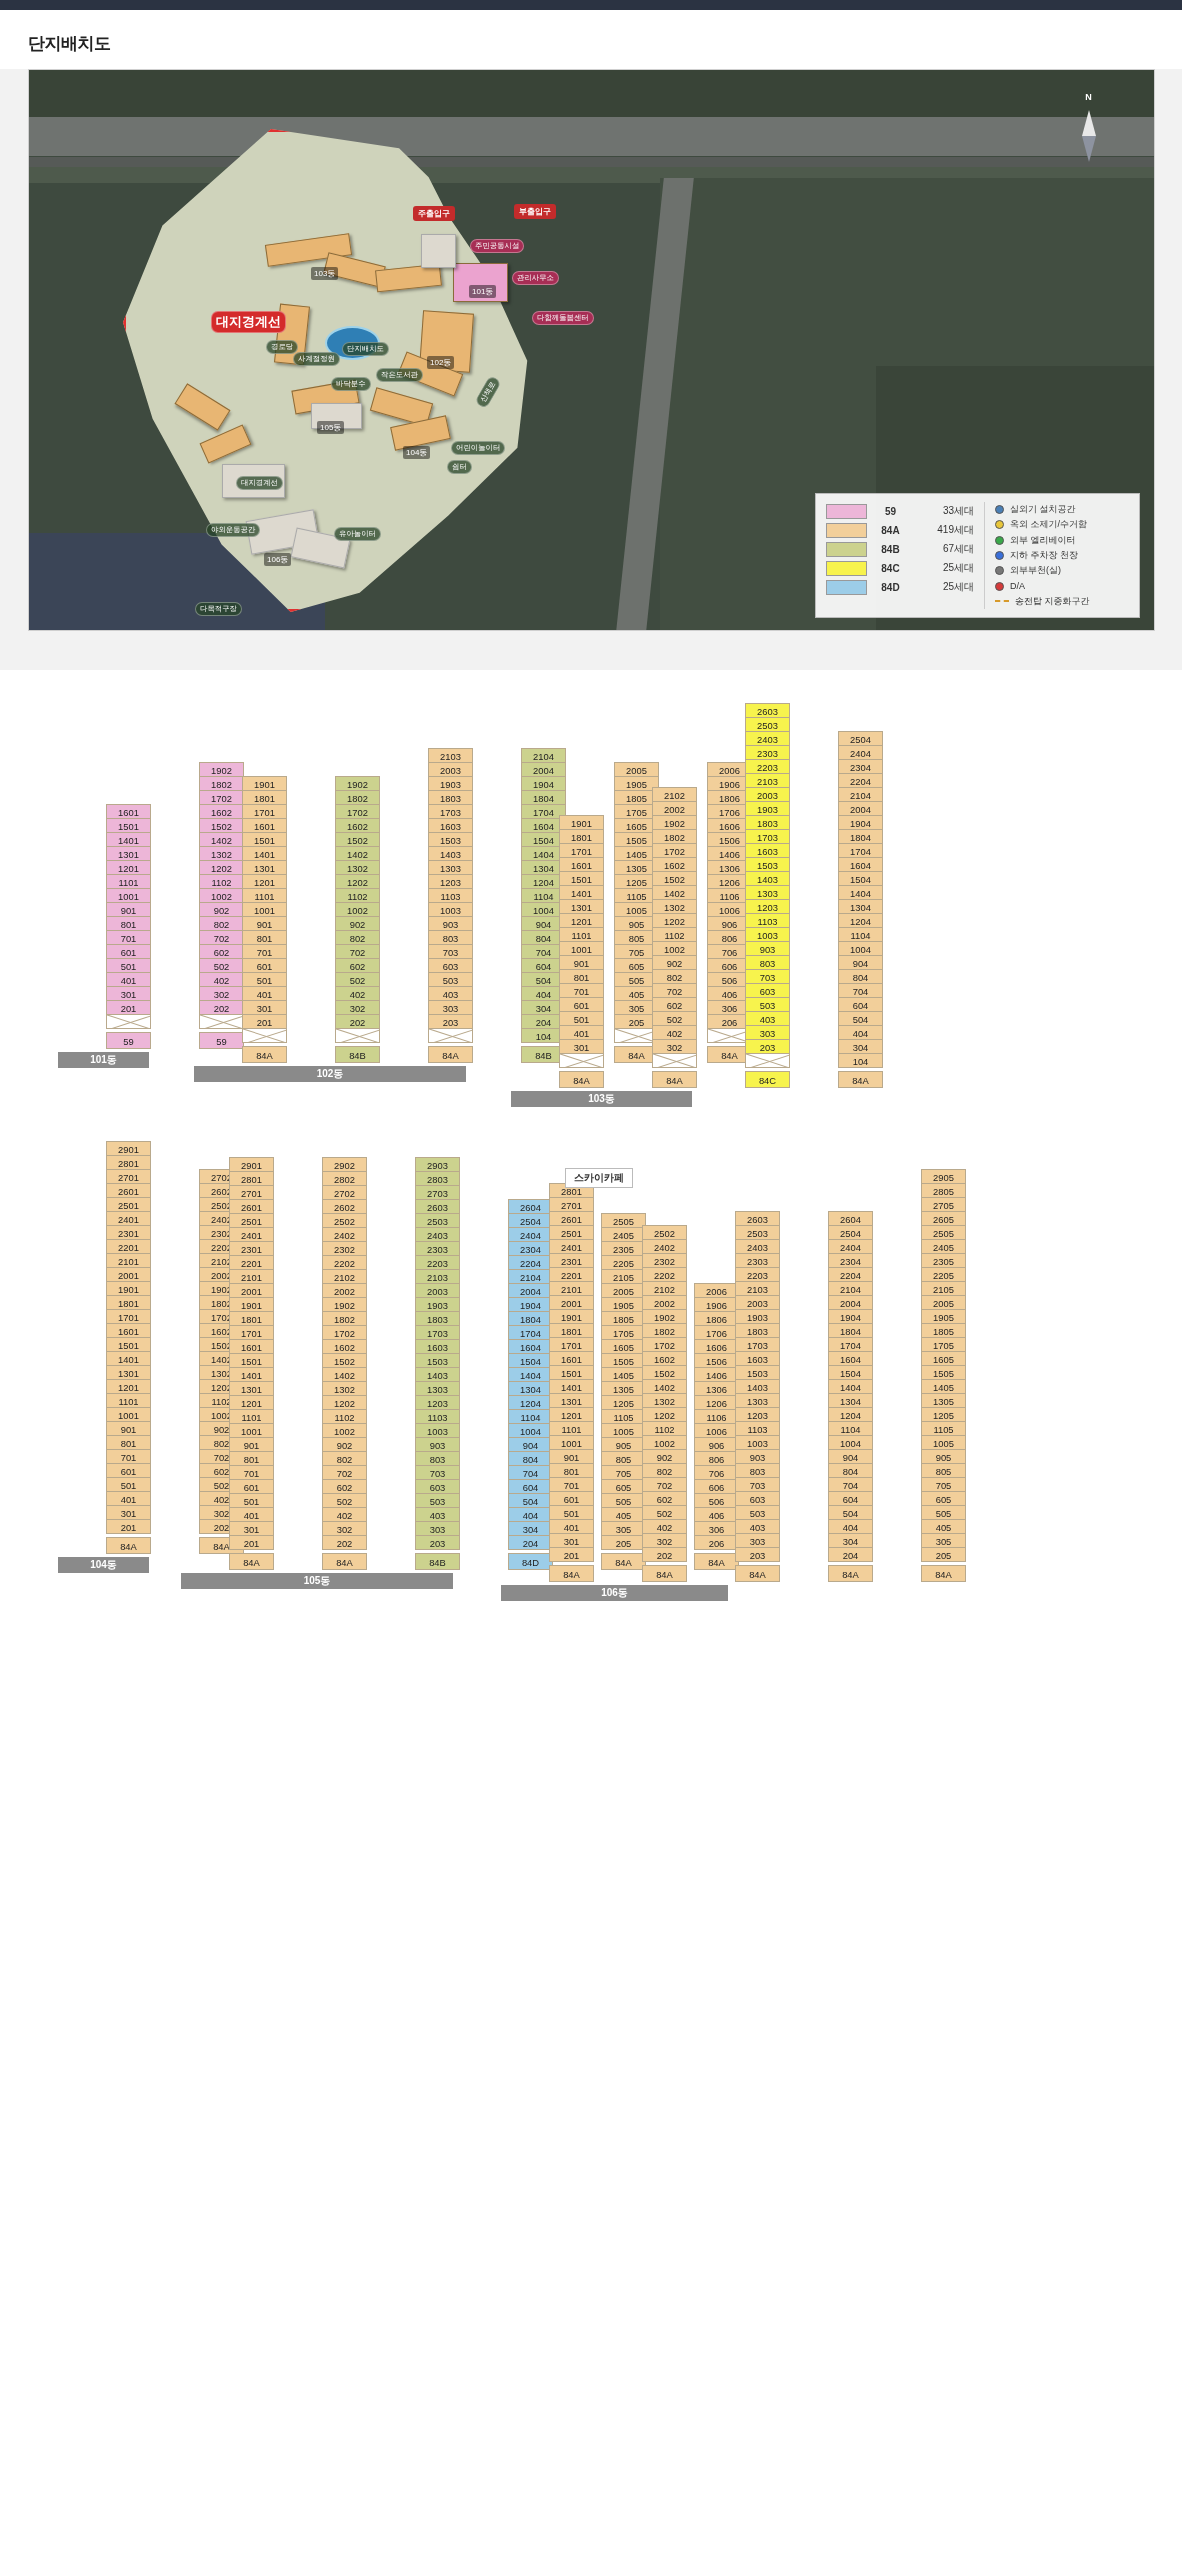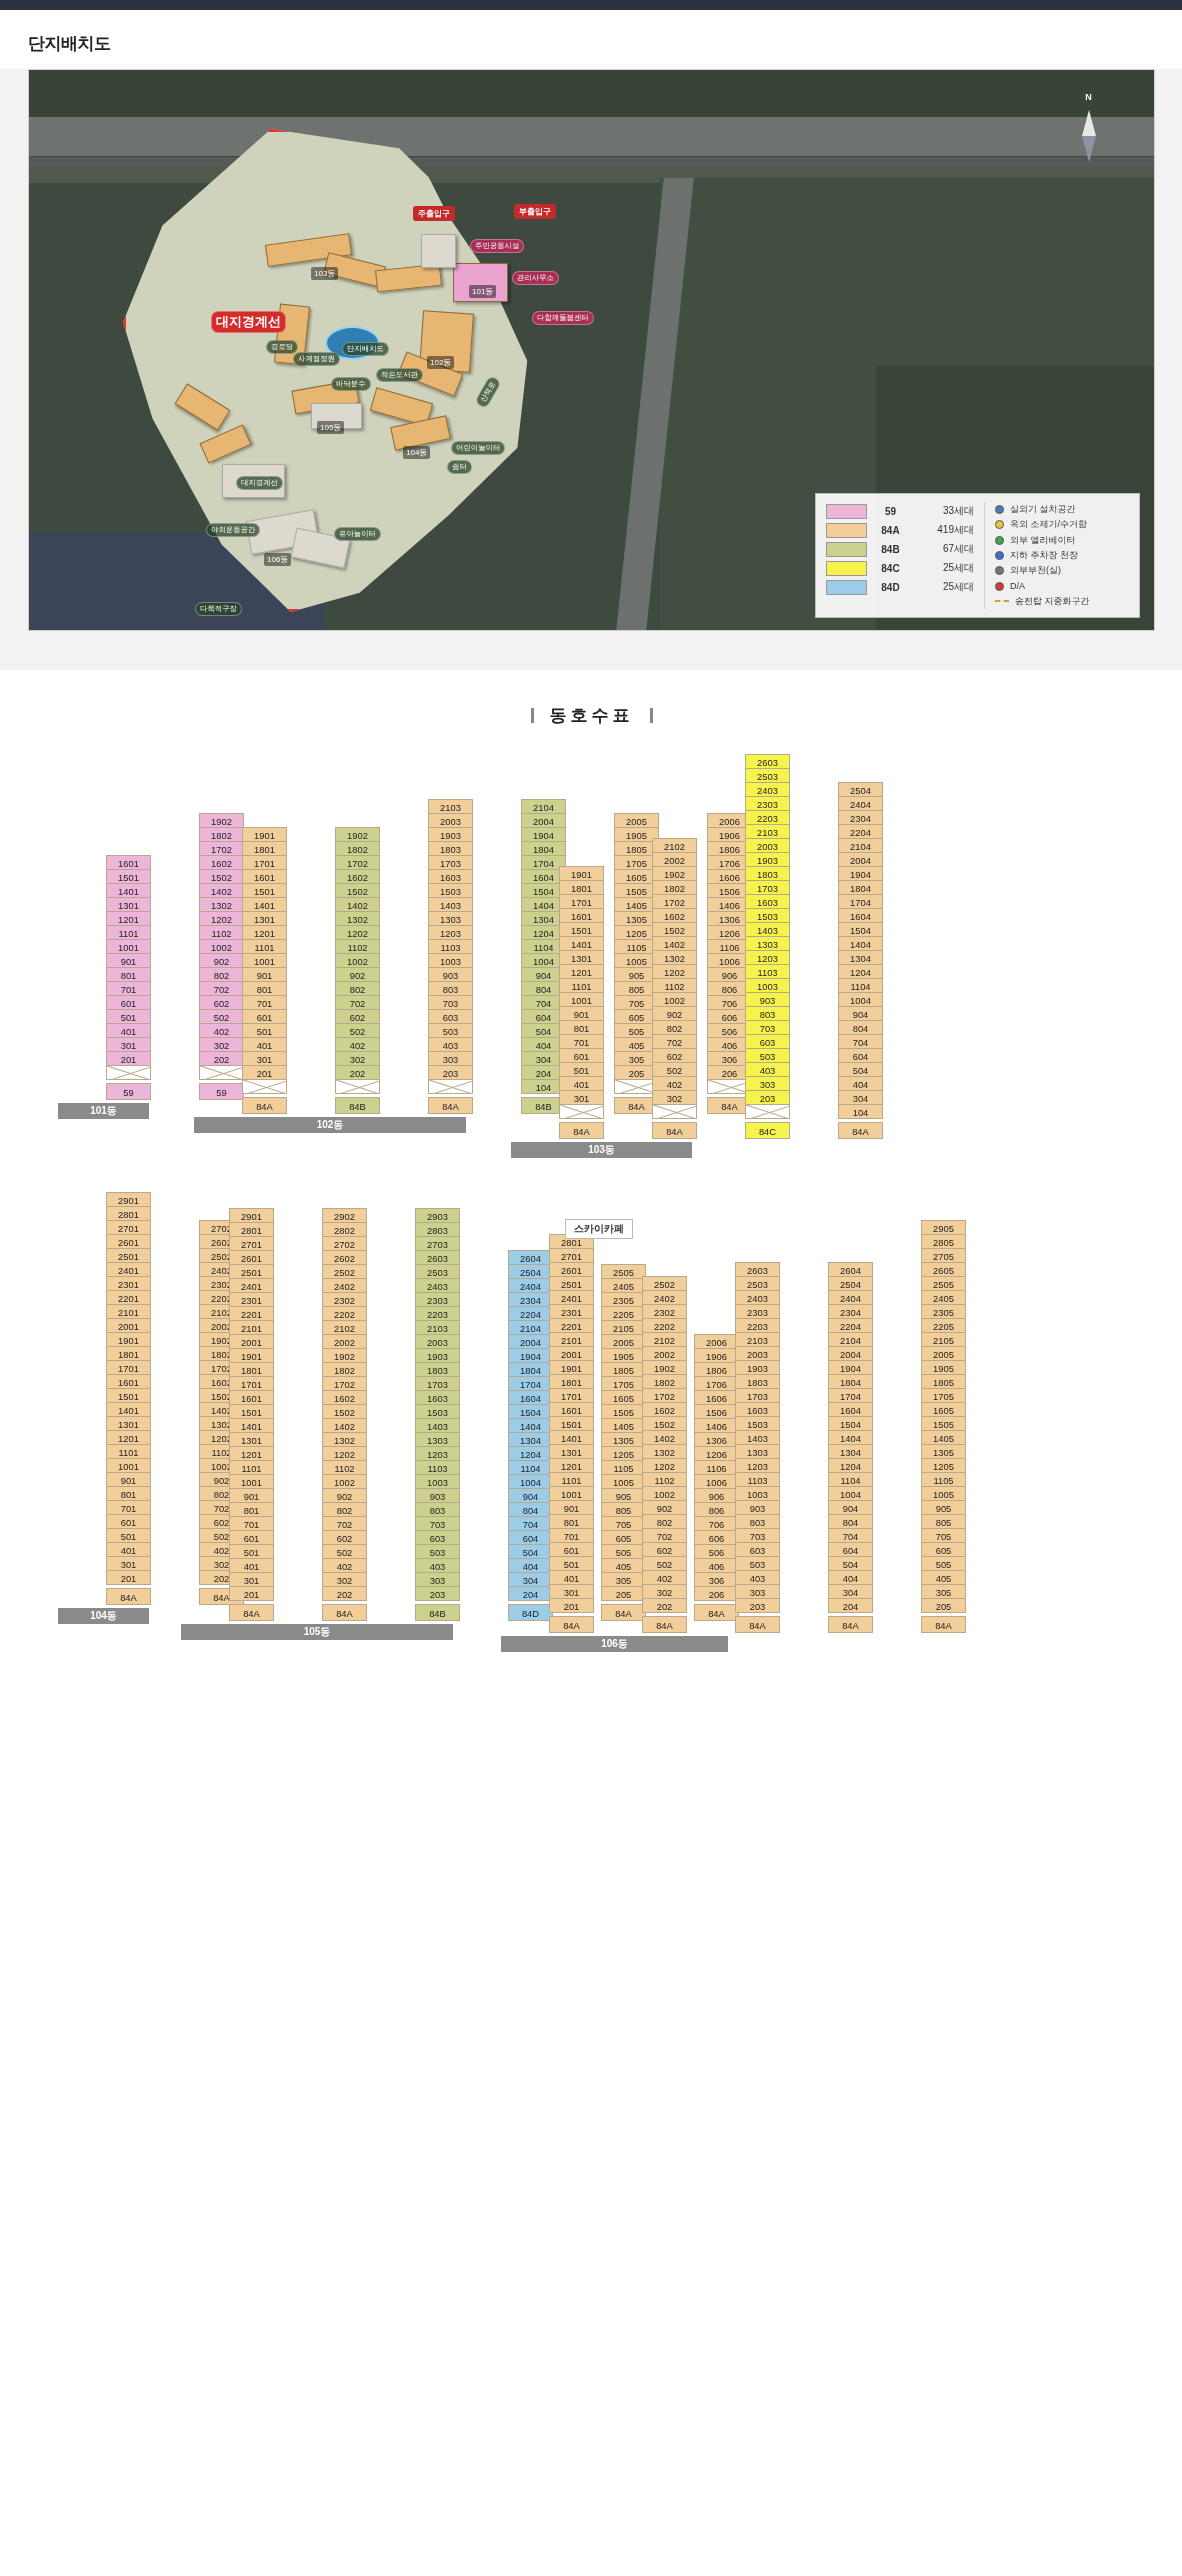--- a/index.html
+++ b/index.html
@@ -269,23 +269,20 @@
         <div class="lr-row">
           <span class="dash"></span>
           <span>송전탑 지중화구간</span>
         </div>
       </div>
     </div>
   </div>
 </div>
 
 <div class="unit-section">
-  <div class="unit-title">
-    <span class="bar"></span><span>동호수표</span><span class="bar"></span>
-  </div>
   <div id="unit-groups">
       <div class="group" style="height: 402px;">
         <div class="bldg-block" style="left: 30px; top: 0px;">
           <div style="white-space: nowrap; position: relative;"><div class="col" style="position: relative; padding-top: 89px;"><div class="cell t59">1601</div><div class="cell t59">1501</div><div class="cell t59">1401</div><div class="cell t59">1301</div><div class="cell t59">1201</div><div class="cell t59">1101</div><div class="cell t59">1001</div><div class="cell t59">901</div><div class="cell t59">801</div><div class="cell t59">701</div><div class="cell t59">601</div><div class="cell t59">501</div><div class="cell t59">401</div><div class="cell t59">301</div><div class="cell t59">201</div><div class="xcell"></div><div class="footer-type t59">59</div></div><div class="col" style="position: relative; padding-top: 59px;"><div class="cell t59">1902</div><div class="cell t59">1802</div><div class="cell t59">1702</div><div class="cell t59">1602</div><div class="cell t59">1502</div><div class="cell t59">1402</div><div class="cell t59">1302</div><div class="cell t59">1202</div><div class="cell t59">1102</div><div class="cell t59">1002</div><div class="cell t59">902</div><div class="cell t59">802</div><div class="cell t59">702</div><div class="cell t59">602</div><div class="cell t59">502</div><div class="cell t59">402</div><div class="cell t59">302</div><div class="cell t59">202</div><div class="xcell"></div><div class="footer-type t59">59</div></div></div>
           <div class="dong-bar" style="width: 91px;">101동</div>
         </div>
         <div class="bldg-block" style="left: 166px; top: 0px;">
           <div style="white-space: nowrap; position: relative;"><div class="col" style="position: relative; padding-top: 59px;"><div class="cell t84A">1901</div><div class="cell t84A">1801</div><div class="cell t84A">1701</div><div class="cell t84A">1601</div><div class="cell t84A">1501</div><div class="cell t84A">1401</div><div class="cell t84A">1301</div><div class="cell t84A">1201</div><div class="cell t84A">1101</div><div class="cell t84A">1001</div><div class="cell t84A">901</div><div class="cell t84A">801</div><div class="cell t84A">701</div><div class="cell t84A">601</div><div class="cell t84A">501</div><div class="cell t84A">401</div><div class="cell t84A">301</div><div class="cell t84A">201</div><div class="xcell"></div><div class="footer-type t84A">84A</div></div><div class="col" style="position: relative; padding-top: 59px;"><div class="cell t84B">1902</div><div class="cell t84B">1802</div><div class="cell t84B">1702</div><div class="cell t84B">1602</div><div class="cell t84B">1502</div><div class="cell t84B">1402</div><div class="cell t84B">1302</div><div class="cell t84B">1202</div><div class="cell t84B">1102</div><div class="cell t84B">1002</div><div class="cell t84B">902</div><div class="cell t84B">802</div><div class="cell t84B">702</div><div class="cell t84B">602</div><div class="cell t84B">502</div><div class="cell t84B">402</div><div class="cell t84B">302</div><div class="cell t84B">202</div><div class="xcell"></div><div class="footer-type t84B">84B</div></div><div class="col" style="position: relative; padding-top: 30px;"><div class="cell t84A">2103</div><div class="cell t84A">2003</div><div class="cell t84A">1903</div><div class="cell t84A">1803</div><div class="cell t84A">1703</div><div class="cell t84A">1603</div><div class="cell t84A">1503</div><div class="cell t84A">1403</div><div class="cell t84A">1303</div><div class="cell t84A">1203</div><div class="cell t84A">1103</div><div class="cell t84A">1003</div><div class="cell t84A">903</div><div class="cell t84A">803</div><div class="cell t84A">703</div><div class="cell t84A">603</div><div class="cell t84A">503</div><div class="cell t84A">403</div><div class="cell t84A">303</div><div class="cell t84A">203</div><div class="xcell"></div><div class="footer-type t84A">84A</div></div><div class="col" style="position: relative; padding-top: 30px;"><div class="cell t84B">2104</div><div class="cell t84B">2004</div><div class="cell t84B">1904</div><div class="cell t84B">1804</div><div class="cell t84B">1704</div><div class="cell t84B">1604</div><div class="cell t84B">1504</div><div class="cell t84B">1404</div><div class="cell t84B">1304</div><div class="cell t84B">1204</div><div class="cell t84B">1104</div><div class="cell t84B">1004</div><div class="cell t84B">904</div><div class="cell t84B">804</div><div class="cell t84B">704</div><div class="cell t84B">604</div><div class="cell t84B">504</div><div class="cell t84B">404</div><div class="cell t84B">304</div><div class="cell t84B">204</div><div class="cell t84B">104</div><div class="footer-type t84B">84B</div></div><div class="col" style="position: relative; padding-top: 59px;"><div class="cell t84A">2005</div><div class="cell t84A">1905</div><div class="cell t84A">1805</div><div class="cell t84A">1705</div><div class="cell t84A">1605</div><div class="cell t84A">1505</div><div class="cell t84A">1405</div><div class="cell t84A">1305</div><div class="cell t84A">1205</div><div class="cell t84A">1105</div><div class="cell t84A">1005</div><div class="cell t84A">905</div><div class="cell t84A">805</div><div class="cell t84A">705</div><div class="cell t84A">605</div><div class="cell t84A">505</div><div class="cell t84A">405</div><div class="cell t84A">305</div><div class="cell t84A">205</div><div class="xcell"></div><div class="footer-type t84A">84A</div></div><div class="col" style="position: relative; padding-top: 59px;"><div class="cell t84A">2006</div><div class="cell t84A">1906</div><div class="cell t84A">1806</div><div class="cell t84A">1706</div><div class="cell t84A">1606</div><div class="cell t84A">1506</div><div class="cell t84A">1406</div><div class="cell t84A">1306</div><div class="cell t84A">1206</div><div class="cell t84A">1106</div><div class="cell t84A">1006</div><div class="cell t84A">906</div><div class="cell t84A">806</div><div class="cell t84A">706</div><div class="cell t84A">606</div><div class="cell t84A">506</div><div class="cell t84A">406</div><div class="cell t84A">306</div><div class="cell t84A">206</div><div class="xcell"></div><div class="footer-type t84A">84A</div></div></div>
           <div class="dong-bar" style="width: 272px;">102동</div>
         </div>

